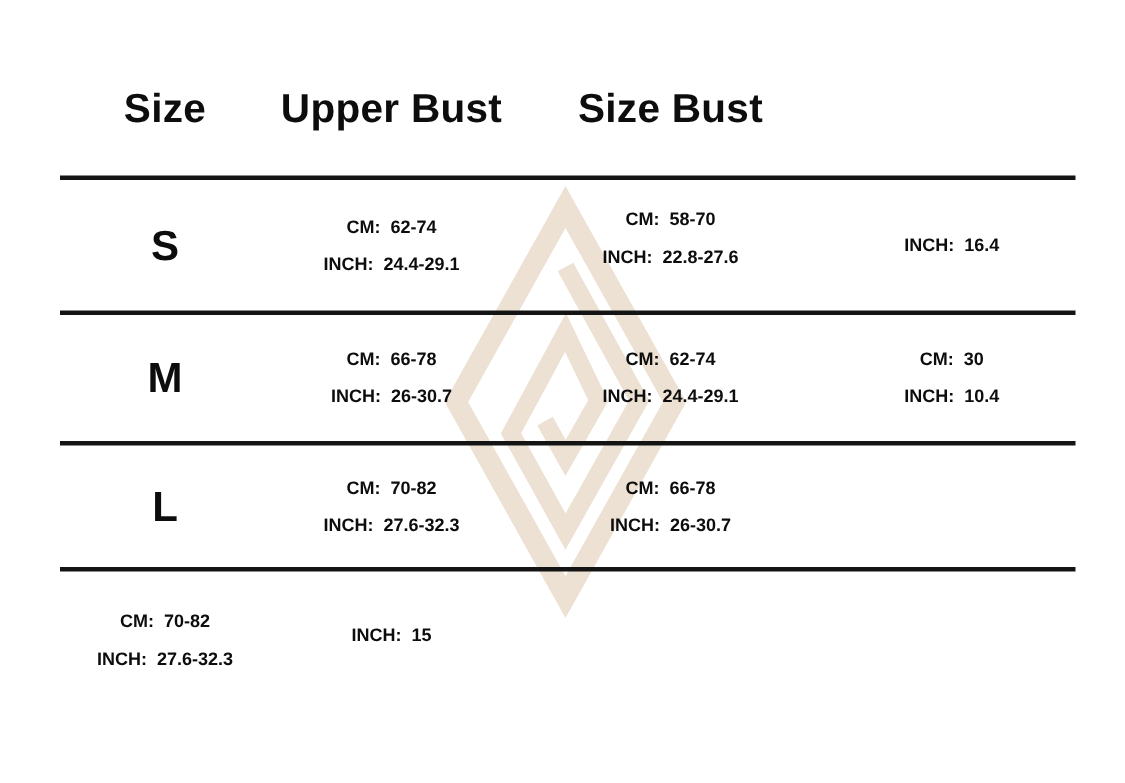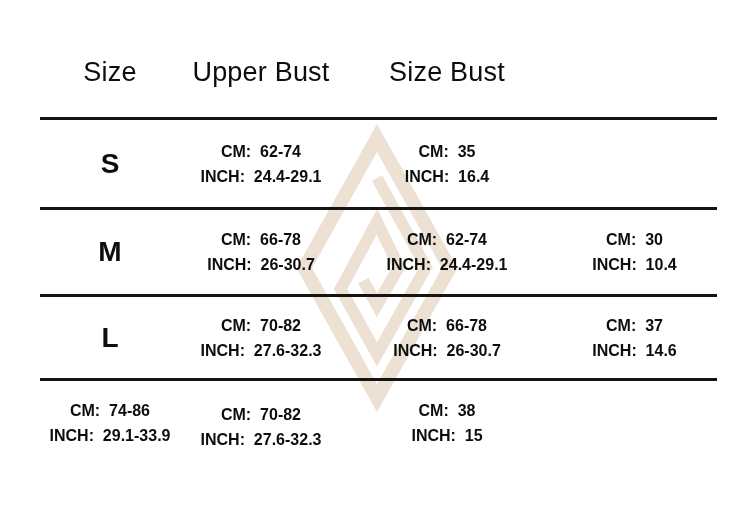--- a/index.html
+++ b/index.html
@@ -43,29 +43,29 @@
   .row.r0       { height: 90px; }
   .row.r1       { height: 87px; }
   .row.r2       { height: 84px; }
   .row.r3       { height: 84px; }
   .cell {
     text-align: center;
     justify-self: stretch;
   }
   .head {
     font-size: 27px;
-    font-weight: 400;
+    font-weight: 700;
     letter-spacing: 0.2px;
   }
   .size {
     font-size: 28px;
     font-weight: 700;
   }
   .meas .line {
-    font-size: 16px;
+    font-size: 12px;
     font-weight: 700;
     line-height: 25px;
     white-space: pre;
   }
   
   .r0 .cell-lower { transform: translateY(-5px); }
   .r3 .cell-lower { transform: translateY(4px); }
 </style>
 </head>
 <body>
@@ -84,22 +84,25 @@
       <div class="cell head">Upper Bust</div>
       <div class="cell head">Size Bust</div>
     </div>
 
     <div class="row r0 bordered">
       <div class="cell size">S</div>
       <div class="cell meas cell-upper">
         <div class="line">CM:  62-74</div>
         <div class="line">INCH:  24.4-29.1</div>
       </div>
+      <div class="cell meas cell-lower">
+        <div class="line">CM:  58-70</div>
+        <div class="line">INCH:  22.8-27.6</div>
+      </div>
       <div class="cell meas cell-length">
-        <div class="line">CM:  35</div>
         <div class="line">INCH:  16.4</div>
       </div>
     </div>
 
     <div class="row r1 bordered">
       <div class="cell size">M</div>
       <div class="cell meas cell-upper">
         <div class="line">CM:  66-78</div>
         <div class="line">INCH:  26-30.7</div>
       </div>
@@ -116,35 +119,26 @@
     <div class="row r2 bordered">
       <div class="cell size">L</div>
       <div class="cell meas cell-upper">
         <div class="line">CM:  70-82</div>
         <div class="line">INCH:  27.6-32.3</div>
       </div>
       <div class="cell meas cell-lower">
         <div class="line">CM:  66-78</div>
         <div class="line">INCH:  26-30.7</div>
       </div>
-      <div class="cell meas cell-length">
-        <div class="line">CM:  37</div>
-        <div class="line">INCH:  14.6</div>
-      </div>
     </div>
 
     <div class="row r3">
-      <div class="cell meas cell-upper">
-        <div class="line">CM:  74-86</div>
-        <div class="line">INCH:  29.1-33.9</div>
-      </div>
       <div class="cell meas cell-lower">
         <div class="line">CM:  70-82</div>
         <div class="line">INCH:  27.6-32.3</div>
       </div>
       <div class="cell meas cell-length">
-        <div class="line">CM:  38</div>
         <div class="line">INCH:  15</div>
       </div>
     </div>
 
   </div>
 </div>
 
 </body></html>

